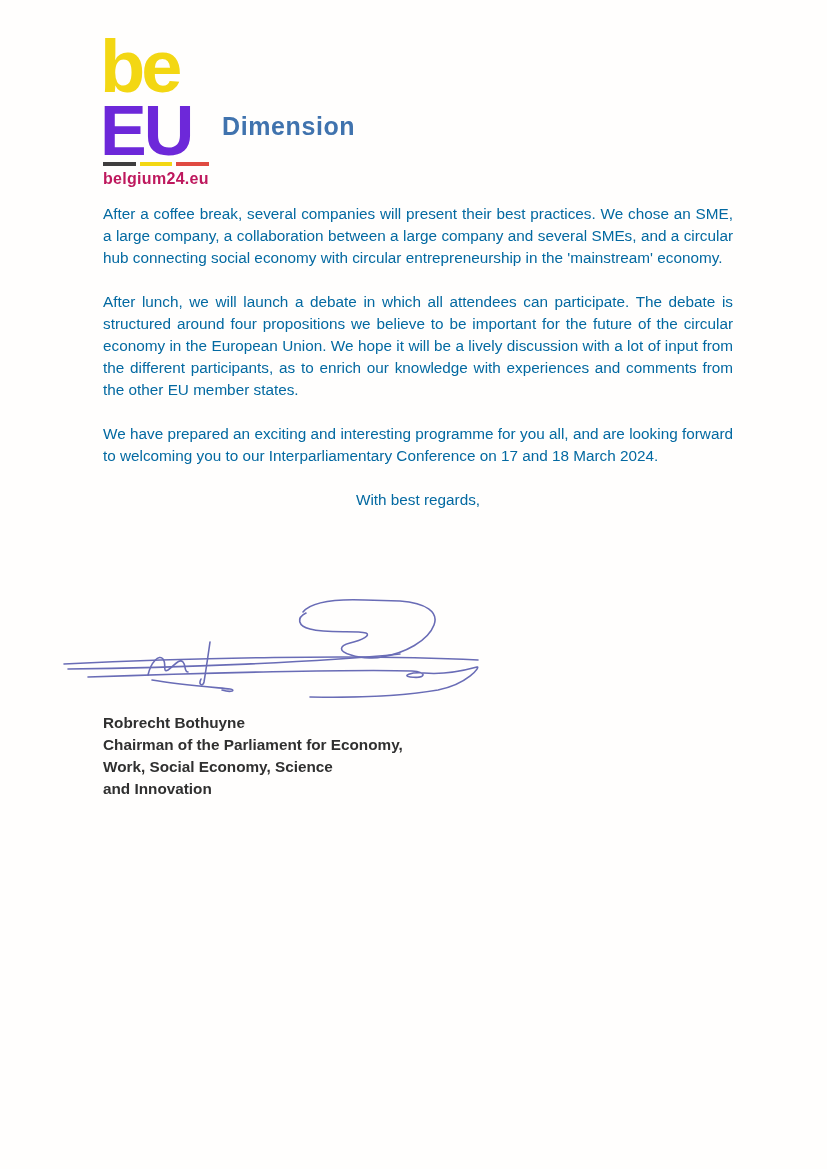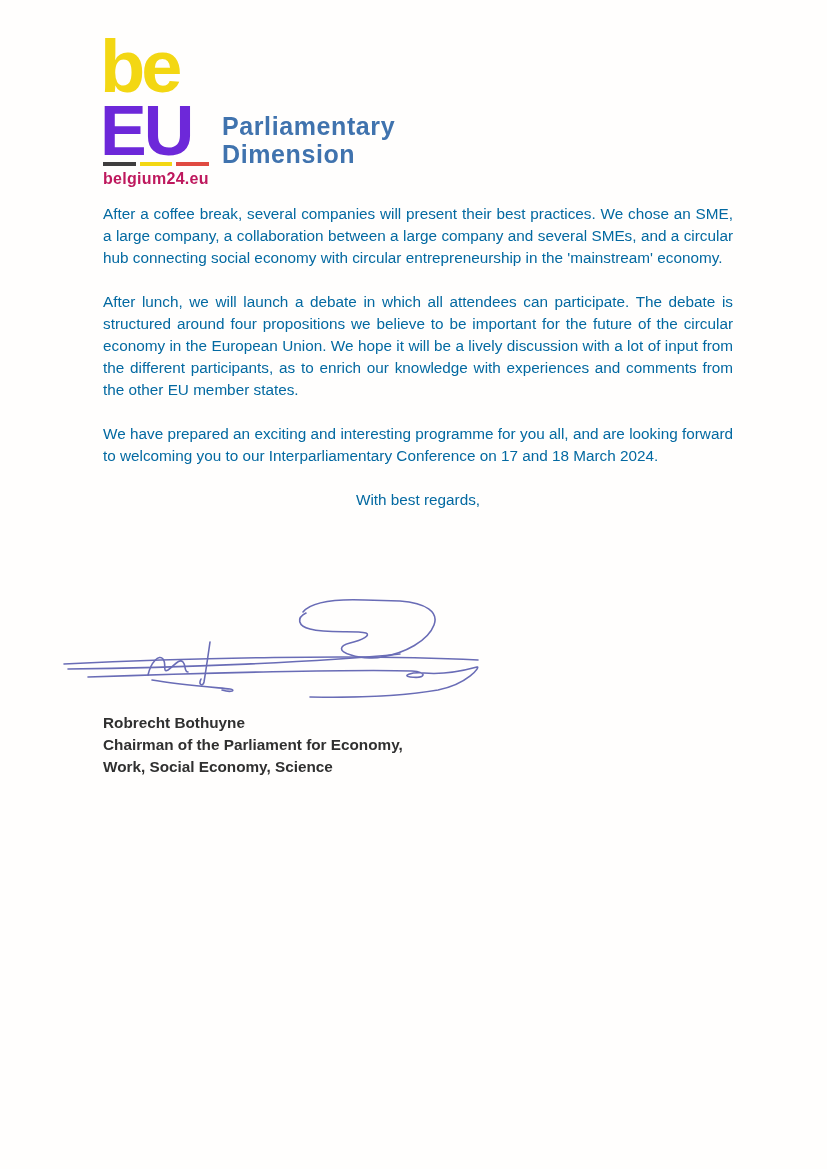--- a/index.html
+++ b/index.html
@@ -118,21 +118,20 @@
   <header>
     <div class="logo-be">be</div>
     <div class="logo-eu">EU</div>
     <div class="logo-flag">
       <span class="seg seg-black"></span>
       <span class="seg seg-yellow"></span>
       <span class="seg seg-red"></span>
     </div>
     <div class="logo-domain">belgium24.eu</div>
     <div class="tagline">
-      <div>Parliamentary</div>
       <div>Dimension</div>
     </div>
   </header>
 
   <main class="letter-body">
     <p>After a coffee break, several companies will present their best practices. We chose an SME, a large company, a collaboration between a large company and several SMEs, and a circular hub connecting social economy with circular entrepreneurship in the 'mainstream' economy.</p>
     <p>After lunch, we will launch a debate in which all attendees can participate. The debate is structured around four propositions we believe to be important for the future of the circular economy in the European Union. We hope it will be a lively discussion with a lot of input from the different participants, as to enrich our knowledge with experiences and comments from the other EU member states.</p>
     <p>We have prepared an exciting and interesting programme for you all, and are looking forward to welcoming you to our Interparliamentary Conference on 17 and 18 March 2024.</p>
     <p class="closing">With best regards,</p>
   </main>
@@ -147,15 +146,16 @@
       <path d="M 88 79 C 91 66 99 58 103 63 C 107 68 102 77 108 74 C 114 70 119 62 123 66 C 126 69 124 76 128 76" stroke="#5d60b0"></path>
       <path d="M 150 46 C 148 60 146 74 144 86 C 143 91 138 89 141 83" stroke="#5d60b0"></path>
       <path d="M 92 84 C 115 88 150 91 170 93 C 176 94 172 97 162 94" stroke="#5d60b0"></path>
     </svg>
   </div>
 
   <div class="signatory">
     <div>Robrecht Bothuyne</div>
     <div>Chairman of the Parliament for Economy,</div>
     <div>Work, Social Economy, Science</div>
+    <div>and Innovation</div>
   </div>
 
 </div>
 
 </body></html>

